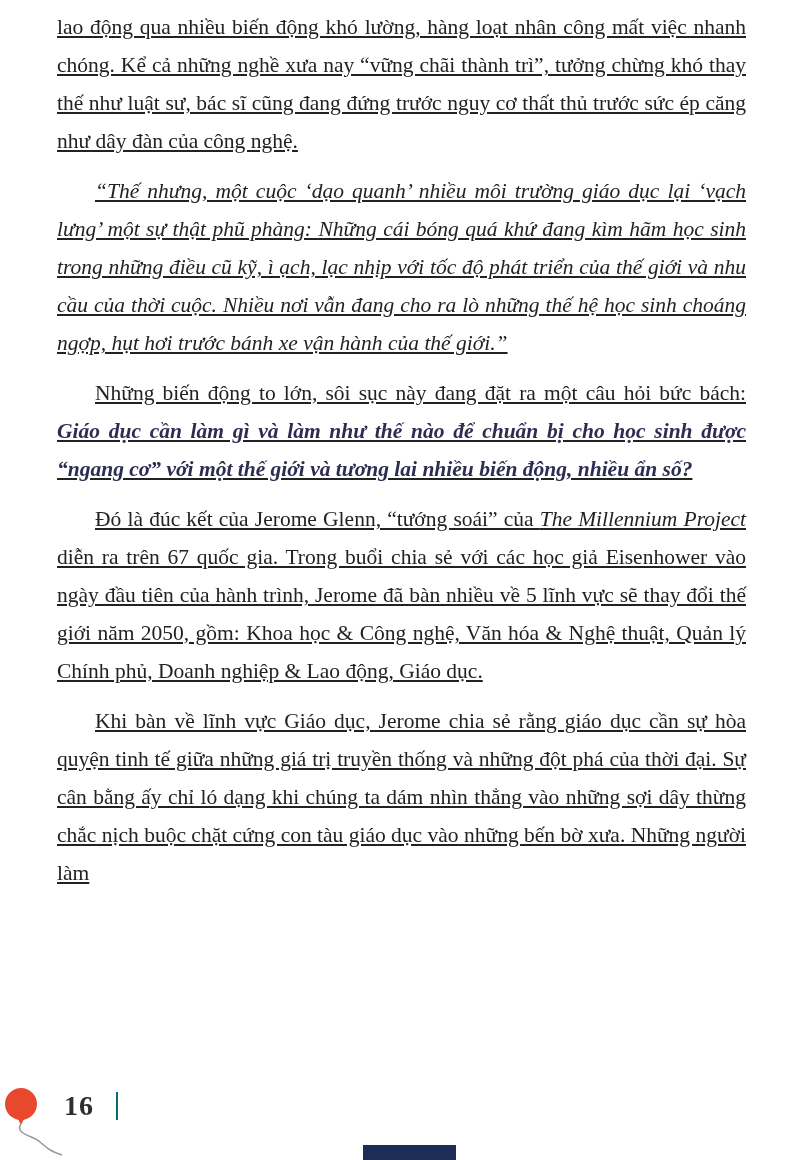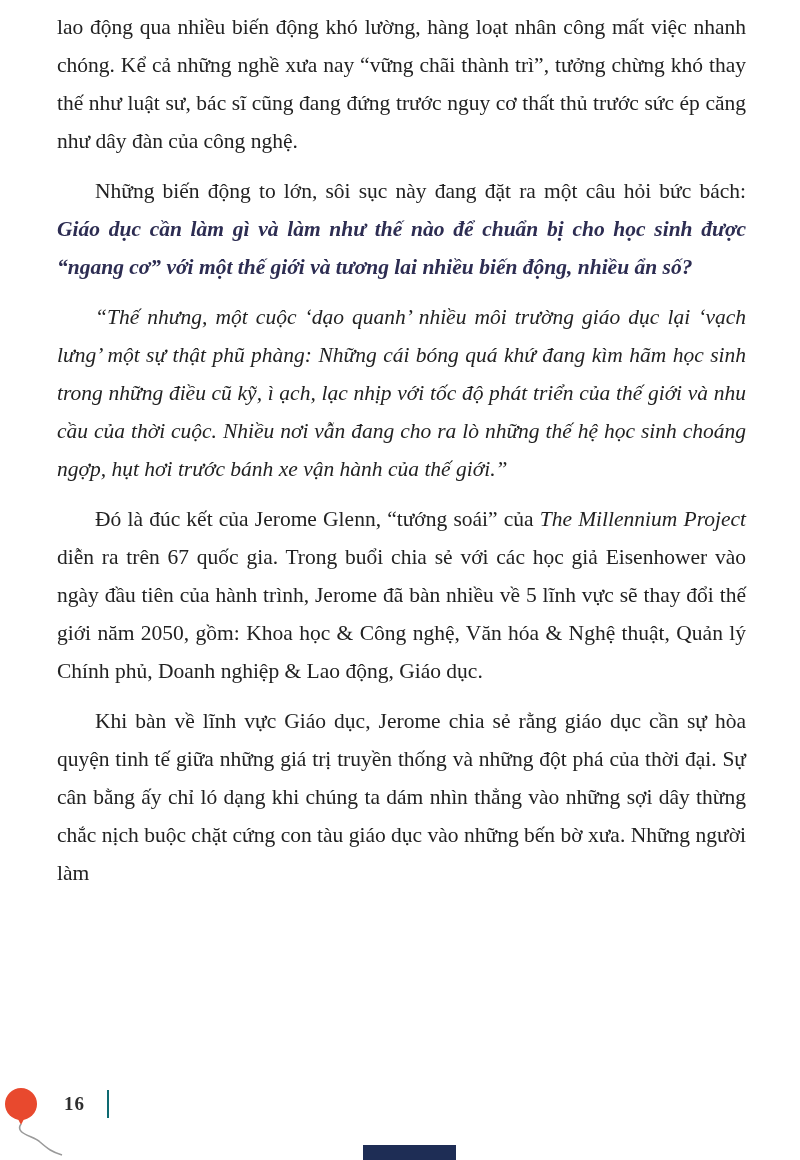--- a/index.html
+++ b/index.html
@@ -20,20 +20,21 @@
     right: 54px;
     top: 8px;
   }
   p.para {
     font-size: 21.5px;
     line-height: 38px;
     color: #222222;
     text-align: justify;
     text-indent: 38px;
     margin: 0 0 12px 0;
+    text-decoration: underline;
   }
   p.para.no-indent {
     text-indent: 0;
   }
   p.para.italic-para {
     font-style: italic;
   }
   .emph {
     font-weight: bold;
     font-style: italic;
@@ -43,21 +44,21 @@
     font-style: italic;
   }
   .footer {
     position: absolute;
     left: 64px;
     top: 1090px;
     display: flex;
     align-items: center;
   }
   .page-num {
-    font-size: 19px;
+    font-size: 28px;
     font-weight: bold;
     color: #2e2e2e;
     letter-spacing: 1px;
     text-align: right;
   }
   .footer-divider {
     width: 2px;
     height: 28px;
     background: #0e6a71;
     margin: 0 18px 0 22px;
@@ -81,23 +82,23 @@
     height: 15px;
   }
 </style>
 </head>
 <body>
 
 <div class="content">
 
   <p class="para no-indent"><span>lao động qua nhiều biến động khó lường, hàng loạt nhân công mất việc nhanh chóng. Kể cả những nghề xưa nay “vững chãi thành trì”, tưởng chừng khó thay thế như luật sư, bác sĩ cũng đang đứng trước nguy cơ thất thủ trước sức ép căng như dây đàn của công nghệ.</span></p>
 
+  <p class="para italic-para"><span>“Thế nhưng, một cuộc ‘dạo quanh’ nhiều môi trường giáo dục lại ‘vạch lưng’ một sự thật phũ phàng: Những cái bóng quá khứ đang kìm hãm học sinh trong những điều cũ kỹ, ì ạch, lạc nhịp với tốc độ phát triển của thế giới và nhu cầu của thời cuộc. Nhiều nơi vẫn đang cho ra lò những thế hệ học sinh choáng ngợp, hụt hơi trước bánh xe vận hành của thế giới.”</span></p>
+
   <p class="para"><span>Những biến động to lớn, sôi sục này đang đặt ra một câu hỏi bức bách: </span><span class="emph">Giáo dục cần làm gì và làm như thế nào để chuẩn bị cho học sinh được “ngang cơ” với một thế giới và tương lai nhiều biến động, nhiều ẩn số?</span></p>
-
-  <p class="para italic-para"><span>“Thế nhưng, một cuộc ‘dạo quanh’ nhiều môi trường giáo dục lại ‘vạch lưng’ một sự thật phũ phàng: Những cái bóng quá khứ đang kìm hãm học sinh trong những điều cũ kỹ, ì ạch, lạc nhịp với tốc độ phát triển của thế giới và nhu cầu của thời cuộc. Nhiều nơi vẫn đang cho ra lò những thế hệ học sinh choáng ngợp, hụt hơi trước bánh xe vận hành của thế giới.”</span></p>
 
   <p class="para"><span>Đó là đúc kết của Jerome Glenn, “tướng soái” của </span><span class="inline-italic">The Millennium Project</span><span> diễn ra trên 67 quốc gia. Trong buổi chia sẻ với các học giả Eisenhower vào ngày đầu tiên của hành trình, Jerome đã bàn nhiều về 5 lĩnh vực sẽ thay đổi thế giới năm 2050, gồm: Khoa học &amp; Công nghệ, Văn hóa &amp; Nghệ thuật, Quản lý Chính phủ, Doanh nghiệp &amp; Lao động, Giáo dục.</span></p>
 
   <p class="para"><span>Khi bàn về lĩnh vực Giáo dục, Jerome chia sẻ rằng giáo dục cần sự hòa quyện tinh tế giữa những giá trị truyền thống và những đột phá của thời đại. Sự cân bằng ấy chỉ ló dạng khi chúng ta dám nhìn thẳng vào những sợi dây thừng chắc nịch buộc chặt cứng con tàu giáo dục vào những bến bờ xưa. Những người làm</span></p>
 
 </div>
 
 <div class="footer">
   <span class="page-num">16</span>
   <span class="footer-divider"></span>

